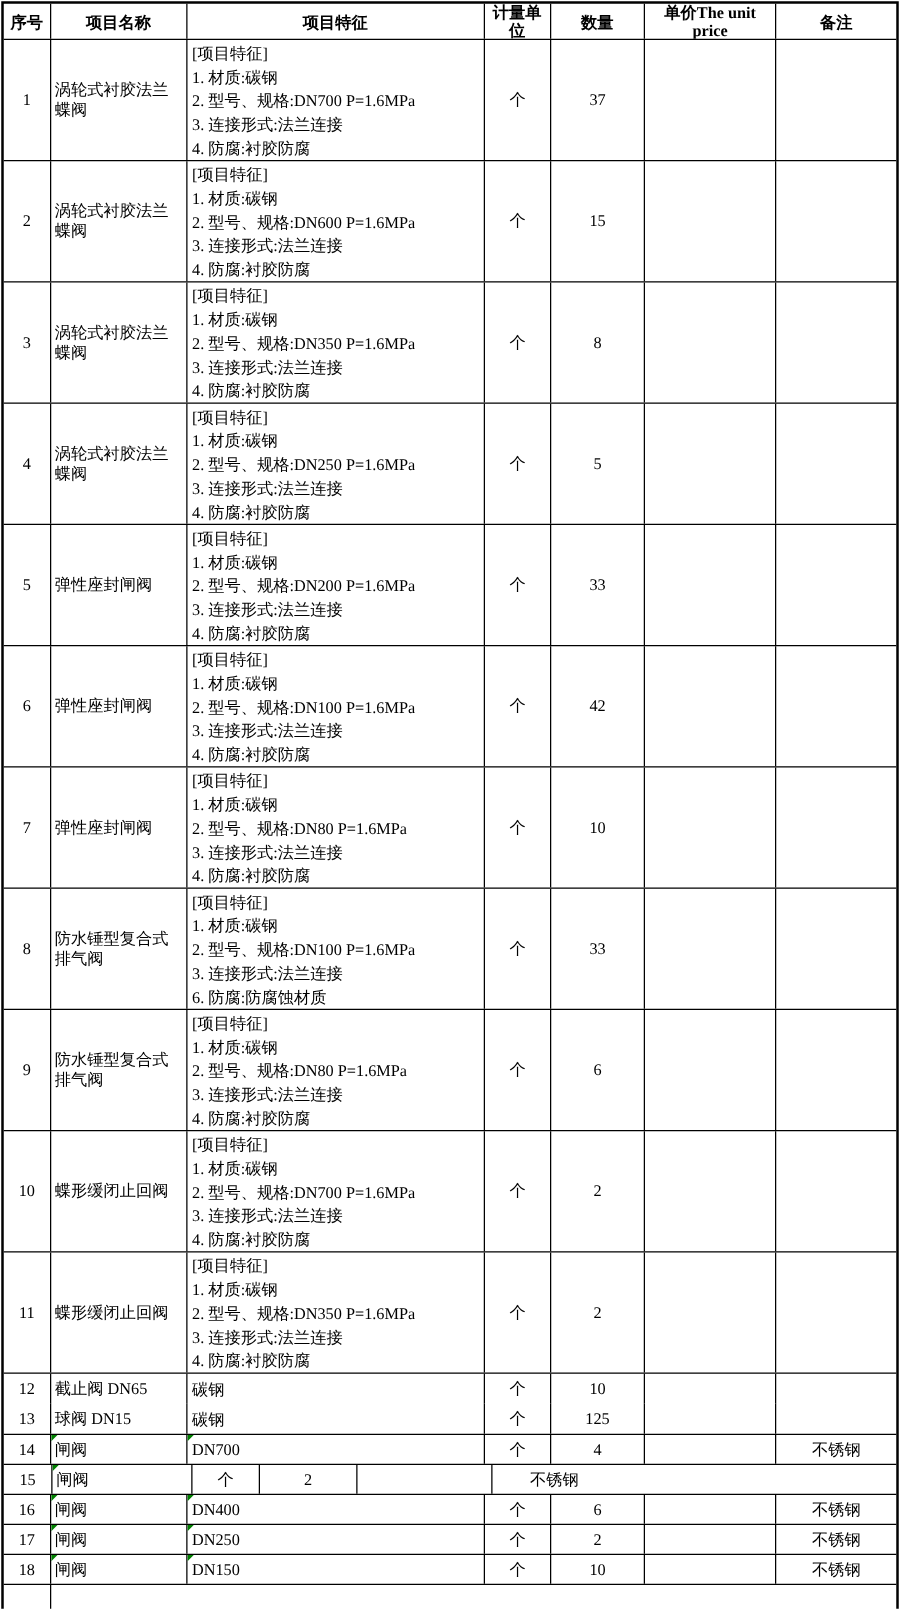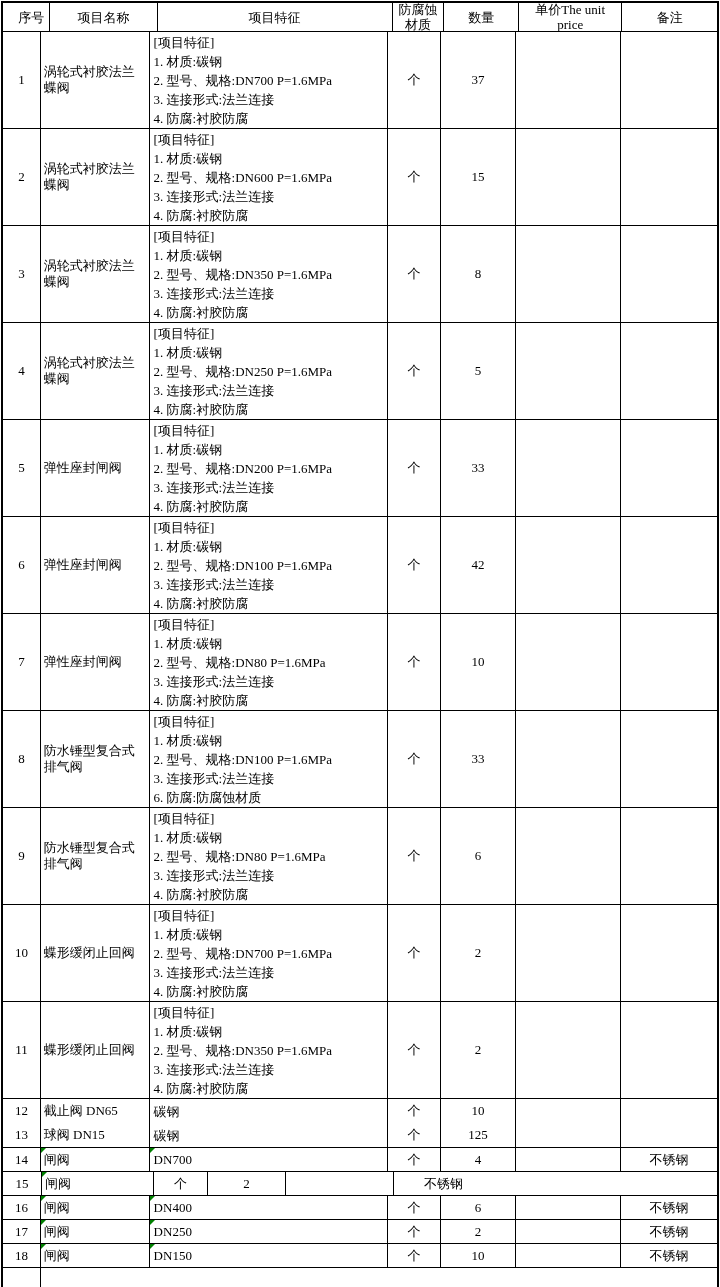--- a/index.html
+++ b/index.html
@@ -32,21 +32,21 @@
   .c5 { width:78px; }
   .c6 { width:108px; }
   .c7 { width:100px; }
   .center { justify-content:center; text-align:center; }
   .name { padding:0 3px; line-height:16px; }
   .feat {
     flex-direction:column; align-items:flex-start; justify-content:center;
     padding:0 4px;
   }
   .feat-line { line-height:19px; white-space:nowrap; }
-  .h-header { height:28px; font-weight:normal;margin-left:10px; }
+  .h-header { height:28px; font-weight:bold; }
   .h-header .cell { font-size:13px; line-height:15px; padding:0 2px; justify-content:center; text-align:center; }
   .h-tall  { height:96px; }
   .h-line  { height:24px; }
   .h-short { height:23px; }
   .h-line .feat-line, .h-short .feat-line { line-height:15px; }
   .marker {
     position:absolute; top:0; left:0; width:0; height:0;
     border-top:5px solid #008000; border-right:5px solid transparent;
   }
   .notes-row { display:flex; border-top:1px solid #000; height:35px; box-sizing:border-box; }
@@ -56,21 +56,21 @@
 </style>
 </head>
 <body>
 
 <div class="sheet">
 
   <div class="row h-header first">
     <div class="cell c1">序号</div>
     <div class="cell c2">项目名称</div>
     <div class="cell c3">项目特征</div>
-    <div class="cell c4">防腐蚀材质</div>
+    <div class="cell c4">计量单位</div>
     <div class="cell c5">数量</div>
     <div class="cell c6">单价The unit price</div>
     <div class="cell c7">备注</div>
   </div>
 
   <div>
       <div class="row h-tall">
         <div class="cell c1 center">1</div>
         <div class="cell c2 name">
           <span>涡轮式衬胶法兰蝶阀</span>

